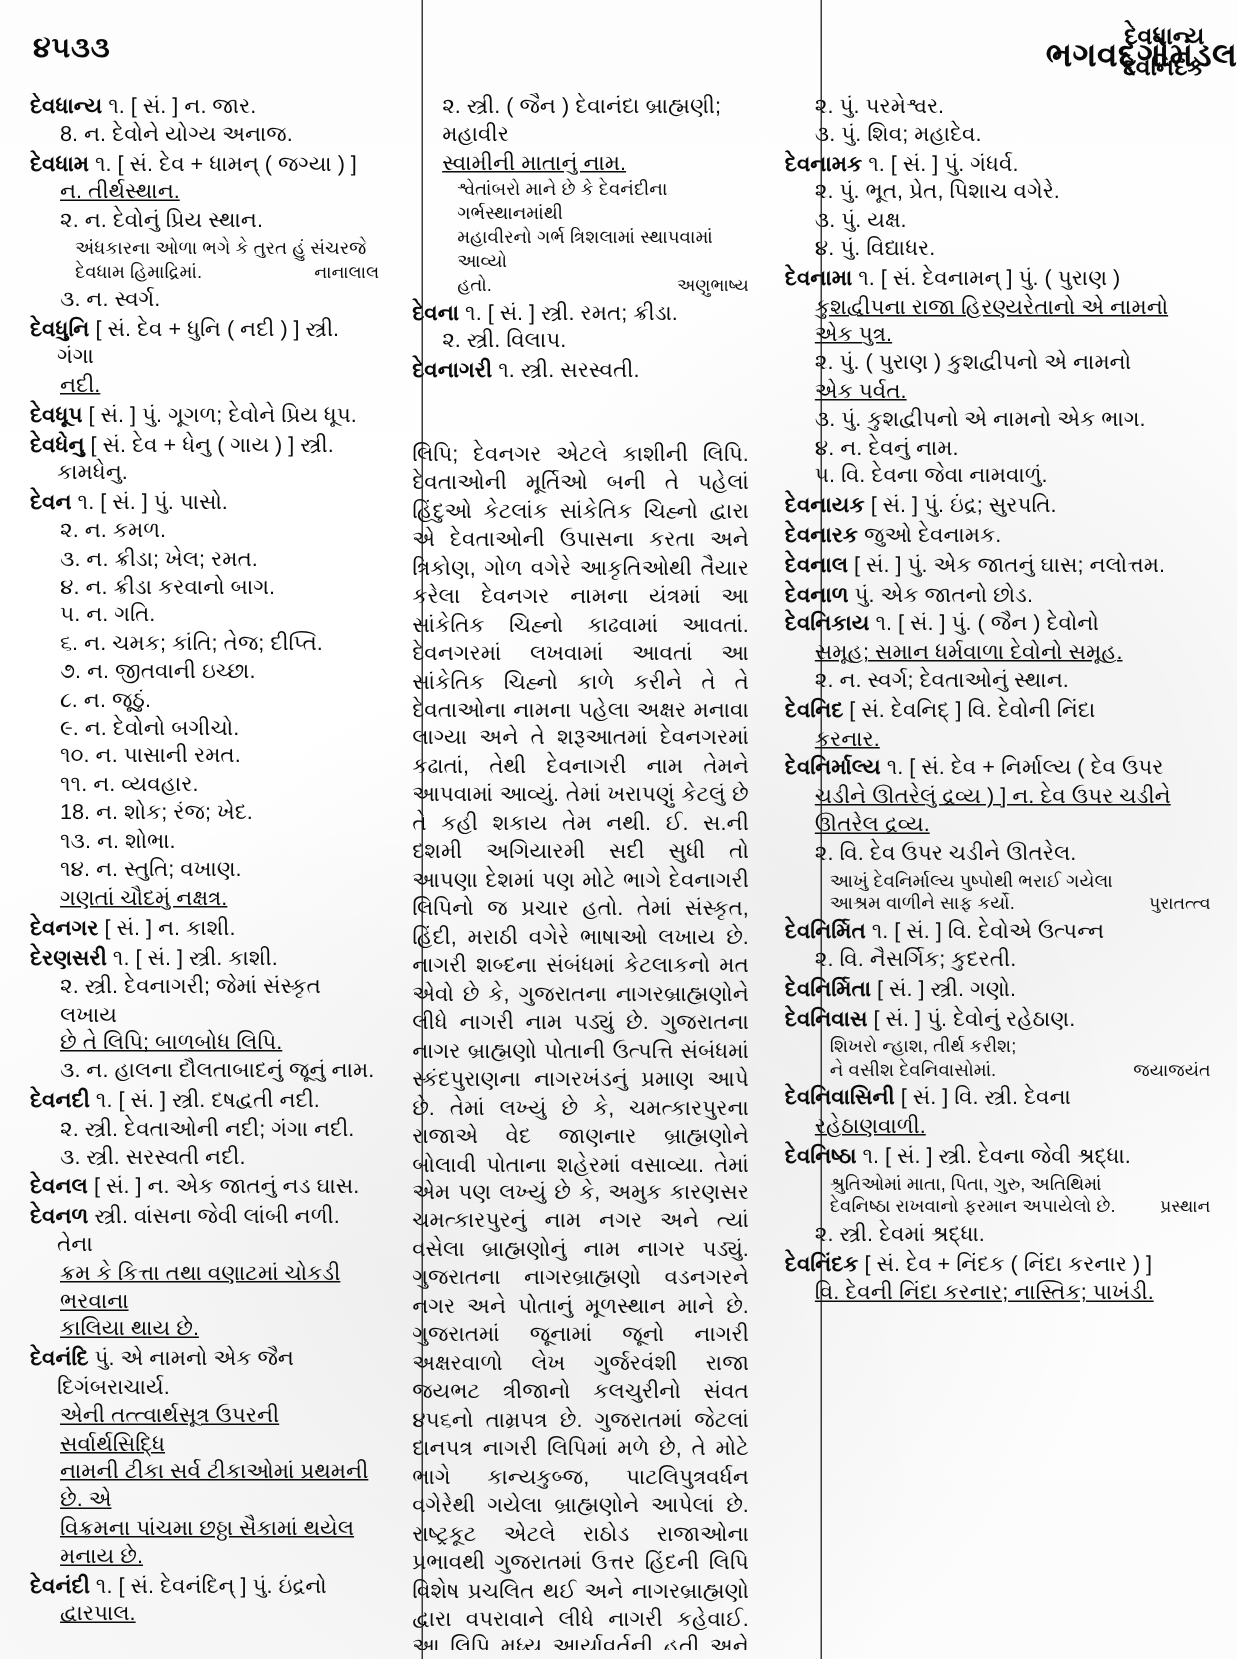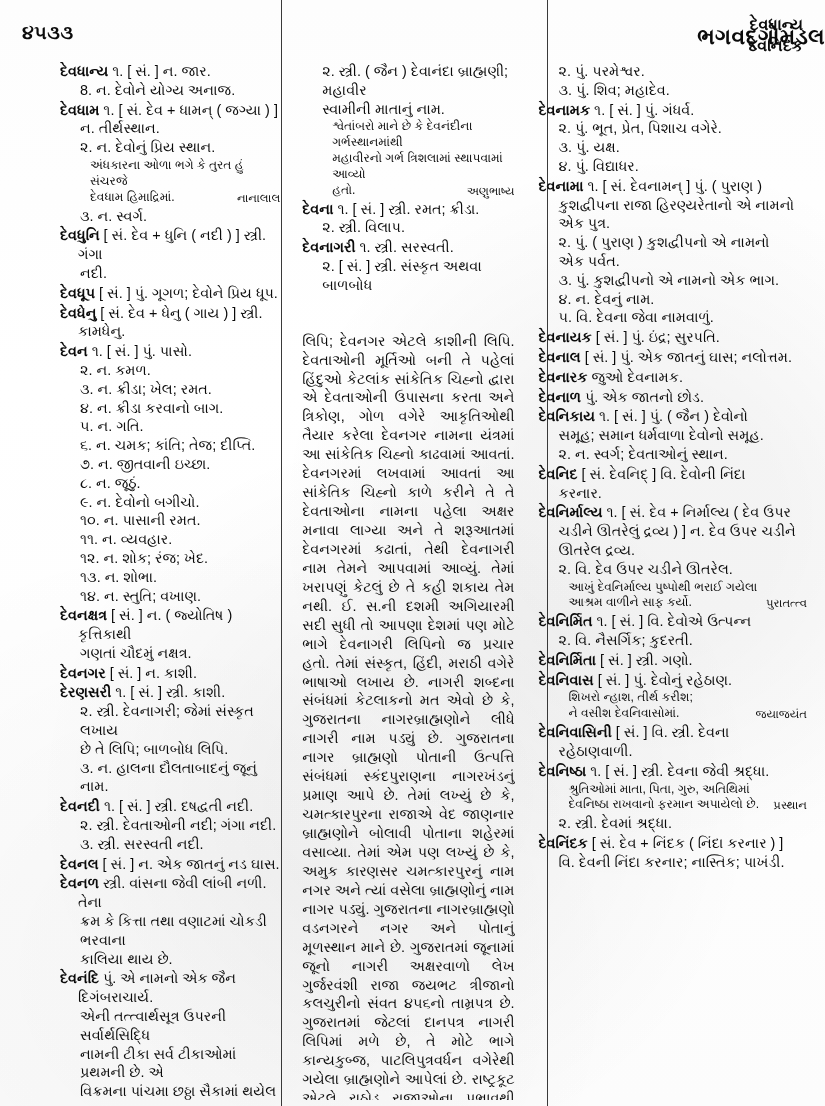--- a/index.html
+++ b/index.html
@@ -37,21 +37,20 @@
   }
   .hdr .guide{
     position:absolute;right:22px;top:0px;
     text-align:right;font-size:16px;font-weight:bold;line-height:1.32;
   }
 
   
   .cols{
     position:absolute;left:0;right:0;top:62px;bottom:6px;
     display:flex;
-    padding-left:40px;
   }
   .col{
     position:relative;
     box-sizing:border-box;
     overflow:hidden;
   }
   .col.c1{width:281px;padding:0 10px 0 20px;}
   .col.c2{width:266px;padding:0 12px 0 12px;}
   .col.c3{width:336px;padding:0 18px 0 12px;}
   .rule{
@@ -64,21 +63,21 @@
   
   .entry{margin:0 0 1px 0;}
   .ln{
     font-size:14.4px;
     line-height:1.305;
     margin:0;
     white-space:normal;
   }
   .ln.hang{padding-left:18px;text-indent:-18px;}
   .ln.sub{padding-left:20px;text-indent:0;}
-  .ln.cont{padding-left:20px;}
+  .ln.cont{padding-left:20px;text-decoration:underline;}
   .hw{font-weight:bold;}
 
   
   .quote{
     font-size:12.2px;line-height:1.30;
     padding-left:30px;
     margin:1px 0 1px 0;
   }
   .quote .src{
     float:right;font-size:11.6px;
@@ -141,26 +140,25 @@
           <div class="ln sub">૨. ન. કમળ.</div>
           <div class="ln sub">૩. ન. ક્રીડા; ખેલ; રમત.</div>
           <div class="ln sub">૪. ન. ક્રીડા કરવાનો બાગ.</div>
           <div class="ln sub">૫. ન. ગતિ.</div>
           <div class="ln sub">૬. ન. ચમક; કાંતિ; તેજ; દીપ્તિ.</div>
           <div class="ln sub">૭. ન. જીતવાની ઇચ્છા.</div>
           <div class="ln sub">૮. ન. જૂઠું.</div>
           <div class="ln sub">૯. ન. દેવોનો બગીચો.</div>
           <div class="ln sub">૧૦. ન. પાસાની રમત.</div>
           <div class="ln sub">૧૧. ન. વ્યવહાર.</div>
-          <div class="ln sub">૧૨. ન. શોક; રંજ; ખેદ.</div>
+          <div class="ln sub">18. ન. શોક; રંજ; ખેદ.</div>
           <div class="ln sub">૧૩. ન. શોભા.</div>
           <div class="ln sub">૧૪. ન. સ્તુતિ; વખાણ.</div>
         </div>
         <div class="entry">
-          <div class="ln hang"><span class="hw">દેવનક્ષત્ર</span> [ સં. ] ન. ( જ્યોતિષ ) કૃત્તિકાથી</div>
           <div class="ln cont">ગણતાં ચૌદમું નક્ષત્ર.</div>
         </div>
         <div class="entry">
           <div class="ln hang"><span class="hw">દેવનગર</span> [ સં. ] ન. કાશી.</div>
         </div>
         <div class="entry">
           <div class="ln hang"><span class="hw">દેરણસરી</span> ૧. [ સં. ] સ્ત્રી. કાશી.</div>
           <div class="ln sub">૨. સ્ત્રી. દેવનાગરી; જેમાં સંસ્કૃત લખાય</div>
           <div class="ln cont">છે તે લિપિ; બાળબોધ લિપિ.</div>
           <div class="ln sub">૩. ન. હાલના દૌલતાબાદનું જૂનું નામ.</div>
@@ -177,38 +175,41 @@
           <div class="ln hang"><span class="hw">દેવનળ</span> સ્ત્રી. વાંસના જેવી લાંબી નળી. તેના</div>
           <div class="ln cont">ક્રમ કે કિત્તા તથા વણાટમાં ચોકડી ભરવાના</div>
           <div class="ln cont">કાલિયા થાય છે.</div>
         </div>
         <div class="entry">
           <div class="ln hang"><span class="hw">દેવનંદિ</span> પું. એ નામનો એક જૈન દિગંબરાચાર્ય.</div>
           <div class="ln cont">એની તત્ત્વાર્થસૂત્ર ઉપરની સર્વાર્થસિદ્ધિ</div>
           <div class="ln cont">નામની ટીકા સર્વ ટીકાઓમાં પ્રથમની છે. એ</div>
           <div class="ln cont">વિક્રમના પાંચમા છઠ્ઠા સૈકામાં થયેલ મનાય છે.</div>
         </div>
+        <div class="entry">
+          <div class="ln hang"><span class="hw">દેવનંદી</span> ૧. [ સં. દેવનંદિન્ ] પું. ઇંદ્રનો</div>
+          <div class="ln cont">દ્વારપાલ.</div>
+        </div>
       </div>
     <div class="col c2" id="col-middle">
         <div class="entry">
           <div class="ln sub">૨. સ્ત્રી. ( જૈન ) દેવાનંદા બ્રાહ્મણી; મહાવીર</div>
           <div class="ln cont">સ્વામીની માતાનું નામ.</div>
         </div>
         <div class="quote">
           <div>શ્વેતાંબરો માને છે કે દેવનંદીના ગર્ભસ્થાનમાંથી</div>
           <div>મહાવીરનો ગર્ભ ત્રિશલામાં સ્થાપવામાં આવ્યો</div>
           <div><span class="src">અણુભાષ્ય</span>હતો.</div>
         </div>
         <div class="entry">
           <div class="ln hang"><span class="hw">દેવના</span> ૧. [ સં. ] સ્ત્રી. રમત; ક્રીડા.</div>
           <div class="ln sub">૨. સ્ત્રી. વિલાપ.</div>
         </div>
         <div class="entry">
           <div class="ln hang"><span class="hw">દેવનાગરી</span> ૧. સ્ત્રી. સરસ્વતી.</div>
-          <div class="ln sub">૨. [ સં. ] સ્ત્રી. સંસ્કૃત અથવા બાળબોધ</div>
         </div>
         <div class="prose">લિપિ; દેવનગર એટલે કાશીની લિપિ. દેવતાઓની મૂર્તિઓ બની તે પહેલાં હિંદુઓ કેટલાંક સાંકેતિક ચિહ્નો દ્વારા એ દેવતાઓની ઉપાસના કરતા અને ત્રિકોણ, ગોળ વગેરે આકૃતિઓથી તૈયાર કરેલા દેવનગર નામના યંત્રમાં આ સાંકેતિક ચિહ્નો કાઢવામાં આવતાં. દેવનગરમાં લખવામાં આવતાં આ સાંકેતિક ચિહ્નો કાળે કરીને તે તે દેવતાઓના નામના પહેલા અક્ષર મનાવા લાગ્યા અને તે શરૂઆતમાં દેવનગરમાં કઢાતાં, તેથી દેવનાગરી નામ તેમને આપવામાં આવ્યું. તેમાં ખરાપણું કેટલું છે તે કહી શકાય તેમ નથી. ઈ. સ.ની દશમી અગિયારમી સદી સુધી તો આપણા દેશમાં પણ મોટે ભાગે દેવનાગરી લિપિનો જ પ્રચાર હતો. તેમાં સંસ્કૃત, હિંદી, મરાઠી વગેરે ભાષાઓ લખાય છે. નાગરી શબ્દના સંબંધમાં કેટલાકનો મત એવો છે કે, ગુજરાતના નાગરબ્રાહ્મણોને લીધે નાગરી નામ પડ્યું છે. ગુજરાતના નાગર બ્રાહ્મણો પોતાની ઉત્પત્તિ સંબંધમાં સ્કંદપુરાણના નાગરખંડનું પ્રમાણ આપે છે. તેમાં લખ્યું છે કે, ચમત્કારપુરના રાજાએ વેદ જાણનાર બ્રાહ્મણોને બોલાવી પોતાના શહેરમાં વસાવ્યા. તેમાં એમ પણ લખ્યું છે કે, અમુક કારણસર ચમત્કારપુરનું નામ નગર અને ત્યાં વસેલા બ્રાહ્મણોનું નામ નાગર પડ્યું. ગુજરાતના નાગરબ્રાહ્મણો વડનગરને નગર અને પોતાનું મૂળસ્થાન માને છે. ગુજરાતમાં જૂનામાં જૂનો નાગરી અક્ષરવાળો લેખ ગુર્જરવંશી રાજા જયભટ ત્રીજાનો કલચુરીનો સંવત ૪૫૬નો તામ્રપત્ર છે. ગુજરાતમાં જેટલાં દાનપત્ર નાગરી લિપિમાં મળે છે, તે મોટે ભાગે કાન્યકુબ્જ, પાટલિપુત્રવર્ધન વગેરેથી ગયેલા બ્રાહ્મણોને આપેલાં છે. રાષ્ટ્રકૂટ એટલે રાઠોડ રાજાઓના પ્રભાવથી ગુજરાતમાં ઉત્તર હિંદની લિપિ વિશેષ પ્રચલિત થઈ અને નાગરબ્રાહ્મણો દ્વારા વપરાવાને લીધે નાગરી કહેવાઈ. આ લિપિ મધ્ય આર્યાવર્તની હતી અને સુગમ, સુંદર અને નિયમવાળી હોવાથી ભારતની મુખ્ય લિપિ બની ગઈ.</div>
         <div class="entry">
           <div class="ln hang"><span class="hw">દેવનાથ</span> ૧. [ સં. ] પું. ઇંદ્ર.</div>
         </div>
       </div>
     <div class="col c3" id="col-right">
         <div class="entry">
           <div class="ln sub">૨. પું. પરમેશ્વર.</div>
           <div class="ln sub">૩. પું. શિવ; મહાદેવ.</div>
@@ -226,24 +227,24 @@
           <div class="ln sub">૨. પું. ( પુરાણ ) કુશદ્વીપનો એ નામનો</div>
           <div class="ln cont">એક પર્વત.</div>
           <div class="ln sub">૩. પું. કુશદ્વીપનો એ નામનો એક ભાગ.</div>
           <div class="ln sub">૪. ન. દેવનું નામ.</div>
           <div class="ln sub">૫. વિ. દેવના જેવા નામવાળું.</div>
         </div>
         <div class="entry">
           <div class="ln hang"><span class="hw">દેવનાયક</span> [ સં. ] પું. ઇંદ્ર; સુરપતિ.</div>
         </div>
         <div class="entry">
+          <div class="ln hang"><span class="hw">દેવનારક</span> જુઓ દેવનામક.</div>
+        </div>
+        <div class="entry">
           <div class="ln hang"><span class="hw">દેવનાલ</span> [ સં. ] પું. એક જાતનું ઘાસ; નલોત્તમ.</div>
-        </div>
-        <div class="entry">
-          <div class="ln hang"><span class="hw">દેવનારક</span> જુઓ દેવનામક.</div>
         </div>
         <div class="entry">
           <div class="ln hang"><span class="hw">દેવનાળ</span> પું. એક જાતનો છોડ.</div>
         </div>
         <div class="entry">
           <div class="ln hang"><span class="hw">દેવનિકાય</span> ૧. [ સં. ] પું. ( જૈન ) દેવોનો</div>
           <div class="ln cont">સમૂહ; સમાન ધર્મવાળા દેવોનો સમૂહ.</div>
           <div class="ln sub">૨. ન. સ્વર્ગ; દેવતાઓનું સ્થાન.</div>
         </div>
         <div class="entry">

